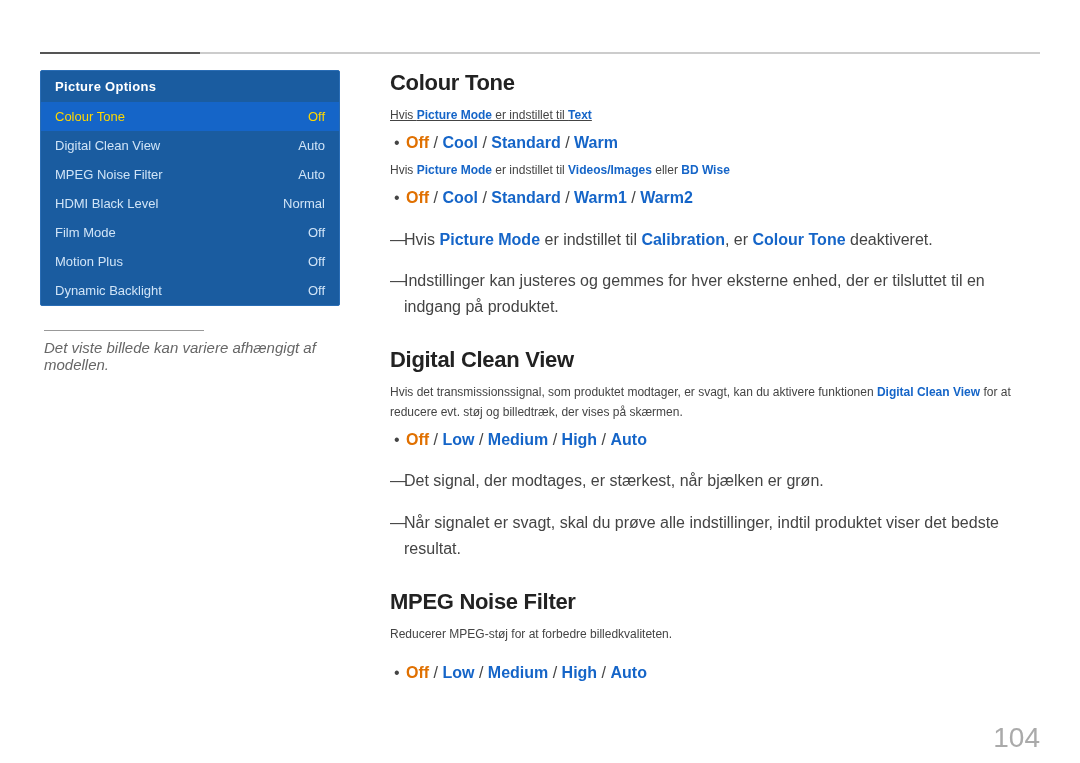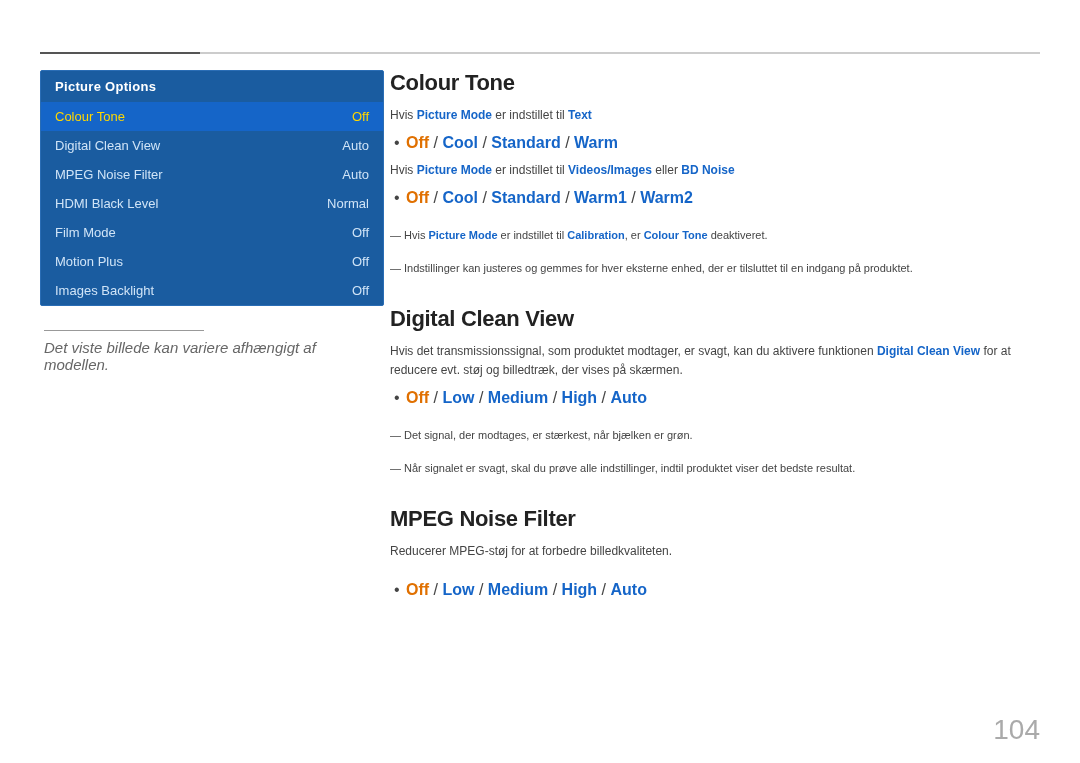--- a/index.html
+++ b/index.html
@@ -31,21 +31,21 @@
       flex: 1;
       background: #ccc;
       height: 2px;
     }
 
     
     .left-panel {
       position: absolute;
       top: 70px;
       left: 40px;
-      width: 344px;
+      width: 300px;
     }
 
     .picture-options-box {
       border: 1px solid #2a6db5;
       background: #1a5ca0;
       border-radius: 2px;
       overflow: hidden;
     }
 
     .picture-options-title {
@@ -158,39 +158,39 @@
     }
 
     .bullet-list li::before {
       content: '•';
       position: absolute;
       left: 4px;
       color: #444;
     }
 
     .note-line {
-      font-size: 11px;
+      font-size: 16px;
       color: #444;
       padding-left: 14px;
       position: relative;
       margin-top: 16px;
       line-height: 1.6;
     }
 
     .note-line::before {
       content: '—';
       position: absolute;
       left: 0;
       color: #444;
     }
 
     
     .page-number {
       position: absolute;
-      bottom: 17px;
+      bottom: 9px;
       right: 40px;
       font-size: 28px;
       color: #aaa;
       font-weight: 300;
     }
   </style>
 </head>
 <body>
 
 <div class="top-bar">
@@ -220,40 +220,40 @@
         </div>
         <div class="menu-item">
           <span class="item-label">Film Mode</span>
           <span class="item-value">Off</span>
         </div>
         <div class="menu-item">
           <span class="item-label">Motion Plus</span>
           <span class="item-value">Off</span>
         </div>
         <div class="menu-item">
-          <span class="item-label">Images Backlight</span>
+          <span class="item-label">Dynamic Backlight</span>
           <span class="item-value">Off</span>
         </div>
       </div>
   </div>
   <div class="panel-note">
     <div class="panel-note-line"></div>
     <div class="panel-note-text">Det viste billede kan variere afhængigt af modellen.</div>
   </div>
 </div>
 
 <div class="right-content" id="right-content-container">
     <div class="section">
       <div class="section-title">Colour Tone</div>
       <div class="section-body">
-        <p style="margin-bottom: 3px;">Hvis <span class="highlight-blue">Picture Mode</span> er indstillet til <span class="highlight-blue">Text</span></p>
+        <p style="margin-bottom: 3px; text-decoration: underline;">Hvis <span class="highlight-blue">Picture Mode</span> er indstillet til <span class="highlight-blue">Text</span></p>
         <ul class="bullet-list">
           <li><span class="highlight-orange">Off</span> / <span class="highlight-blue">Cool</span> / <span class="highlight-blue">Standard</span> / <span class="highlight-blue">Warm</span></li>
         </ul>
-        <p style="margin-bottom: 3px;">Hvis <span class="highlight-blue">Picture Mode</span> er indstillet til <span class="highlight-blue">Videos/Images</span> eller <span class="highlight-blue">BD Noise</span></p>
+        <p style="margin-bottom: 3px;">Hvis <span class="highlight-blue">Picture Mode</span> er indstillet til <span class="highlight-blue">Videos/Images</span> eller <span class="highlight-blue">BD Wise</span></p>
         <ul class="bullet-list">
           <li><span class="highlight-orange">Off</span> / <span class="highlight-blue">Cool</span> / <span class="highlight-blue">Standard</span> / <span class="highlight-blue">Warm1</span> / <span class="highlight-blue">Warm2</span></li>
         </ul>
         <div class="note-line" style="padding-left: 14px;">Hvis <span class="highlight-blue">Picture Mode</span> er indstillet til <span class="highlight-blue">Calibration</span>, er <span class="highlight-blue">Colour Tone</span> deaktiveret.</div>
         <div class="note-line">Indstillinger kan justeres og gemmes for hver eksterne enhed, der er tilsluttet til en indgang på produktet.</div>
       </div>
     </div>
     <div class="section">
       <div class="section-title">Digital Clean View</div>
       <div class="section-body">

